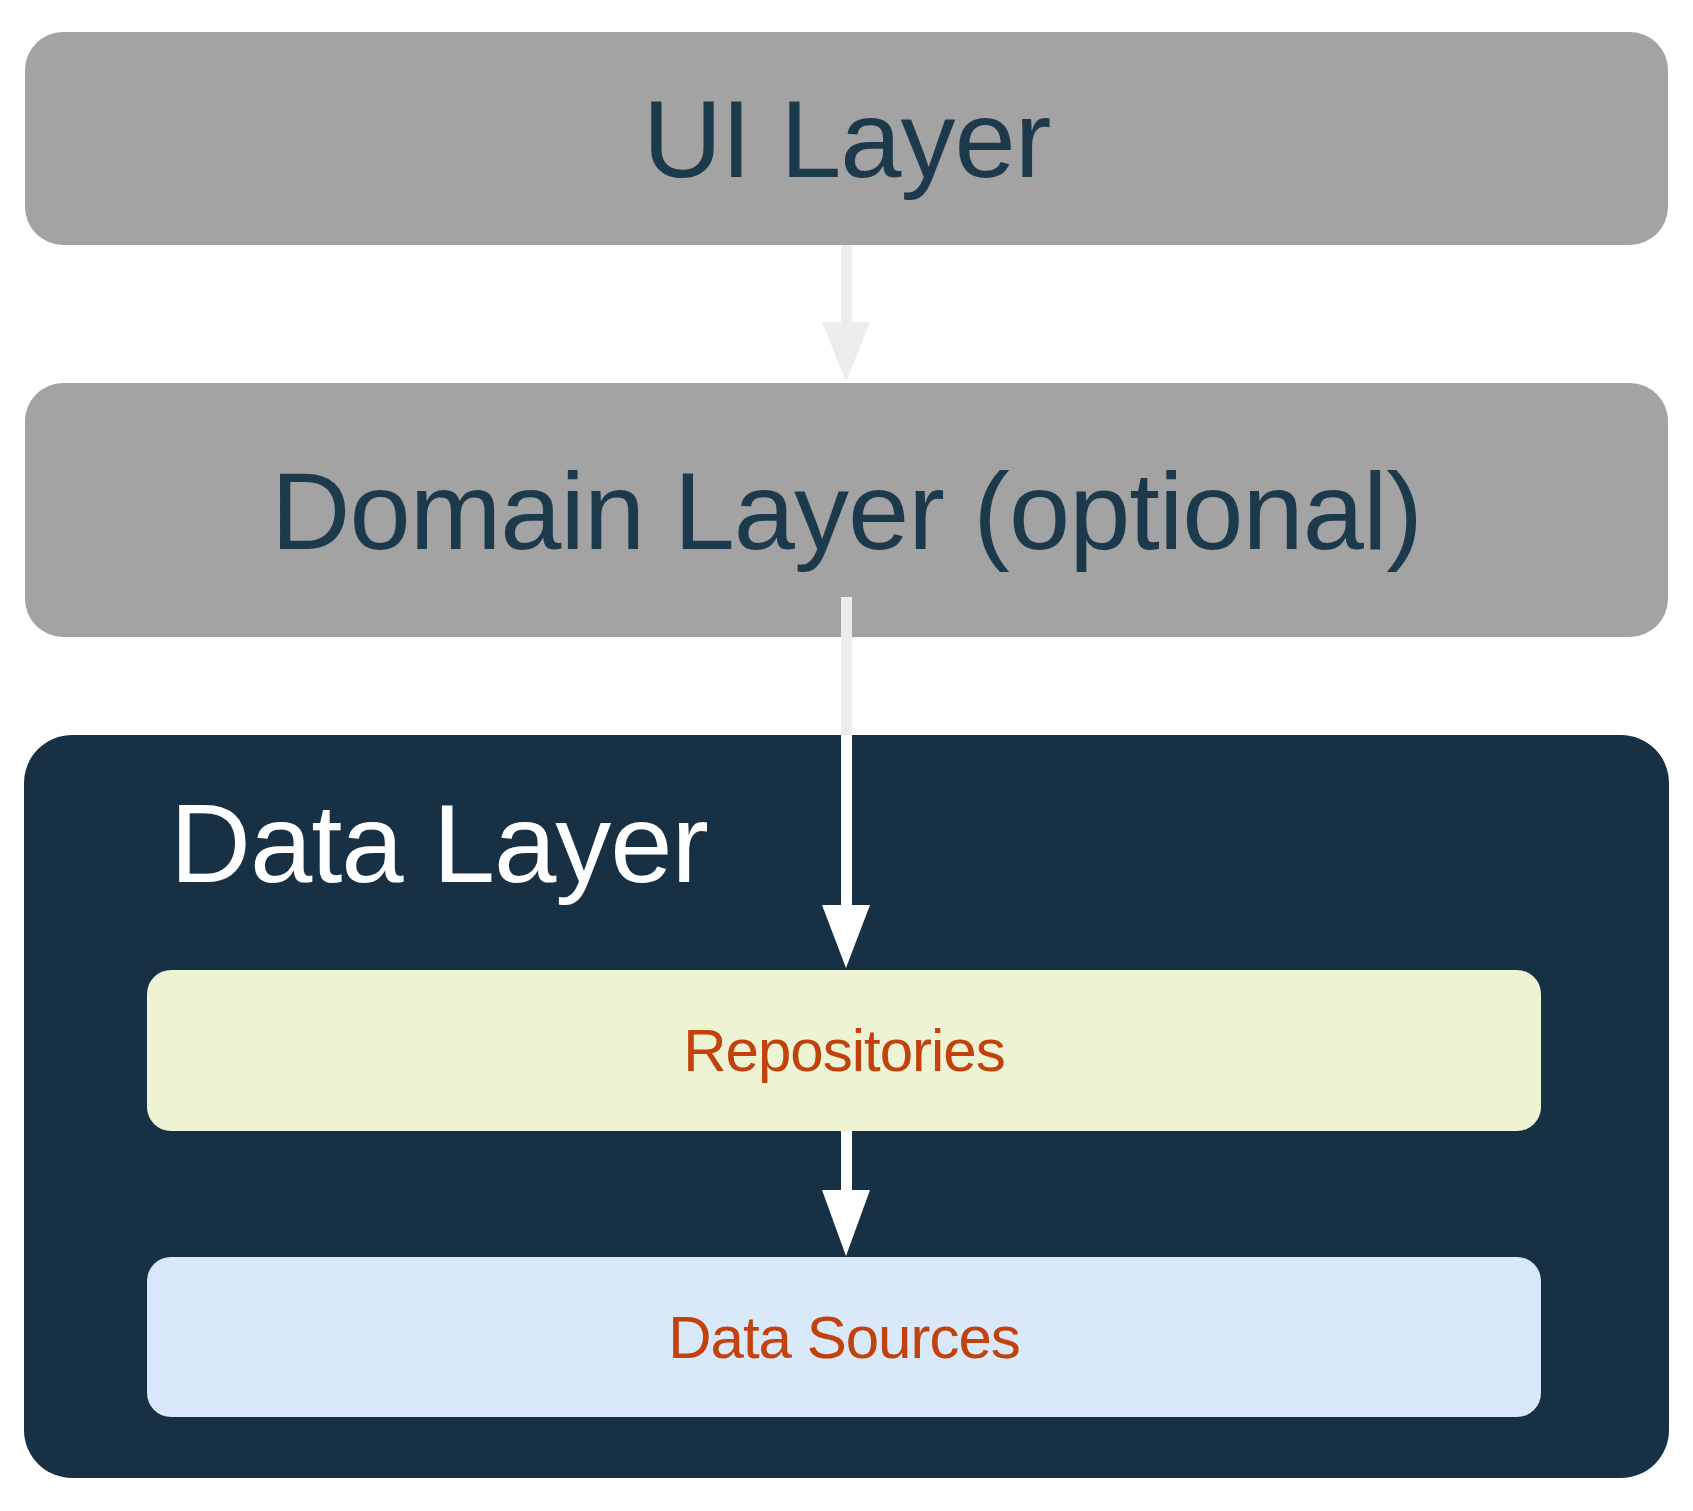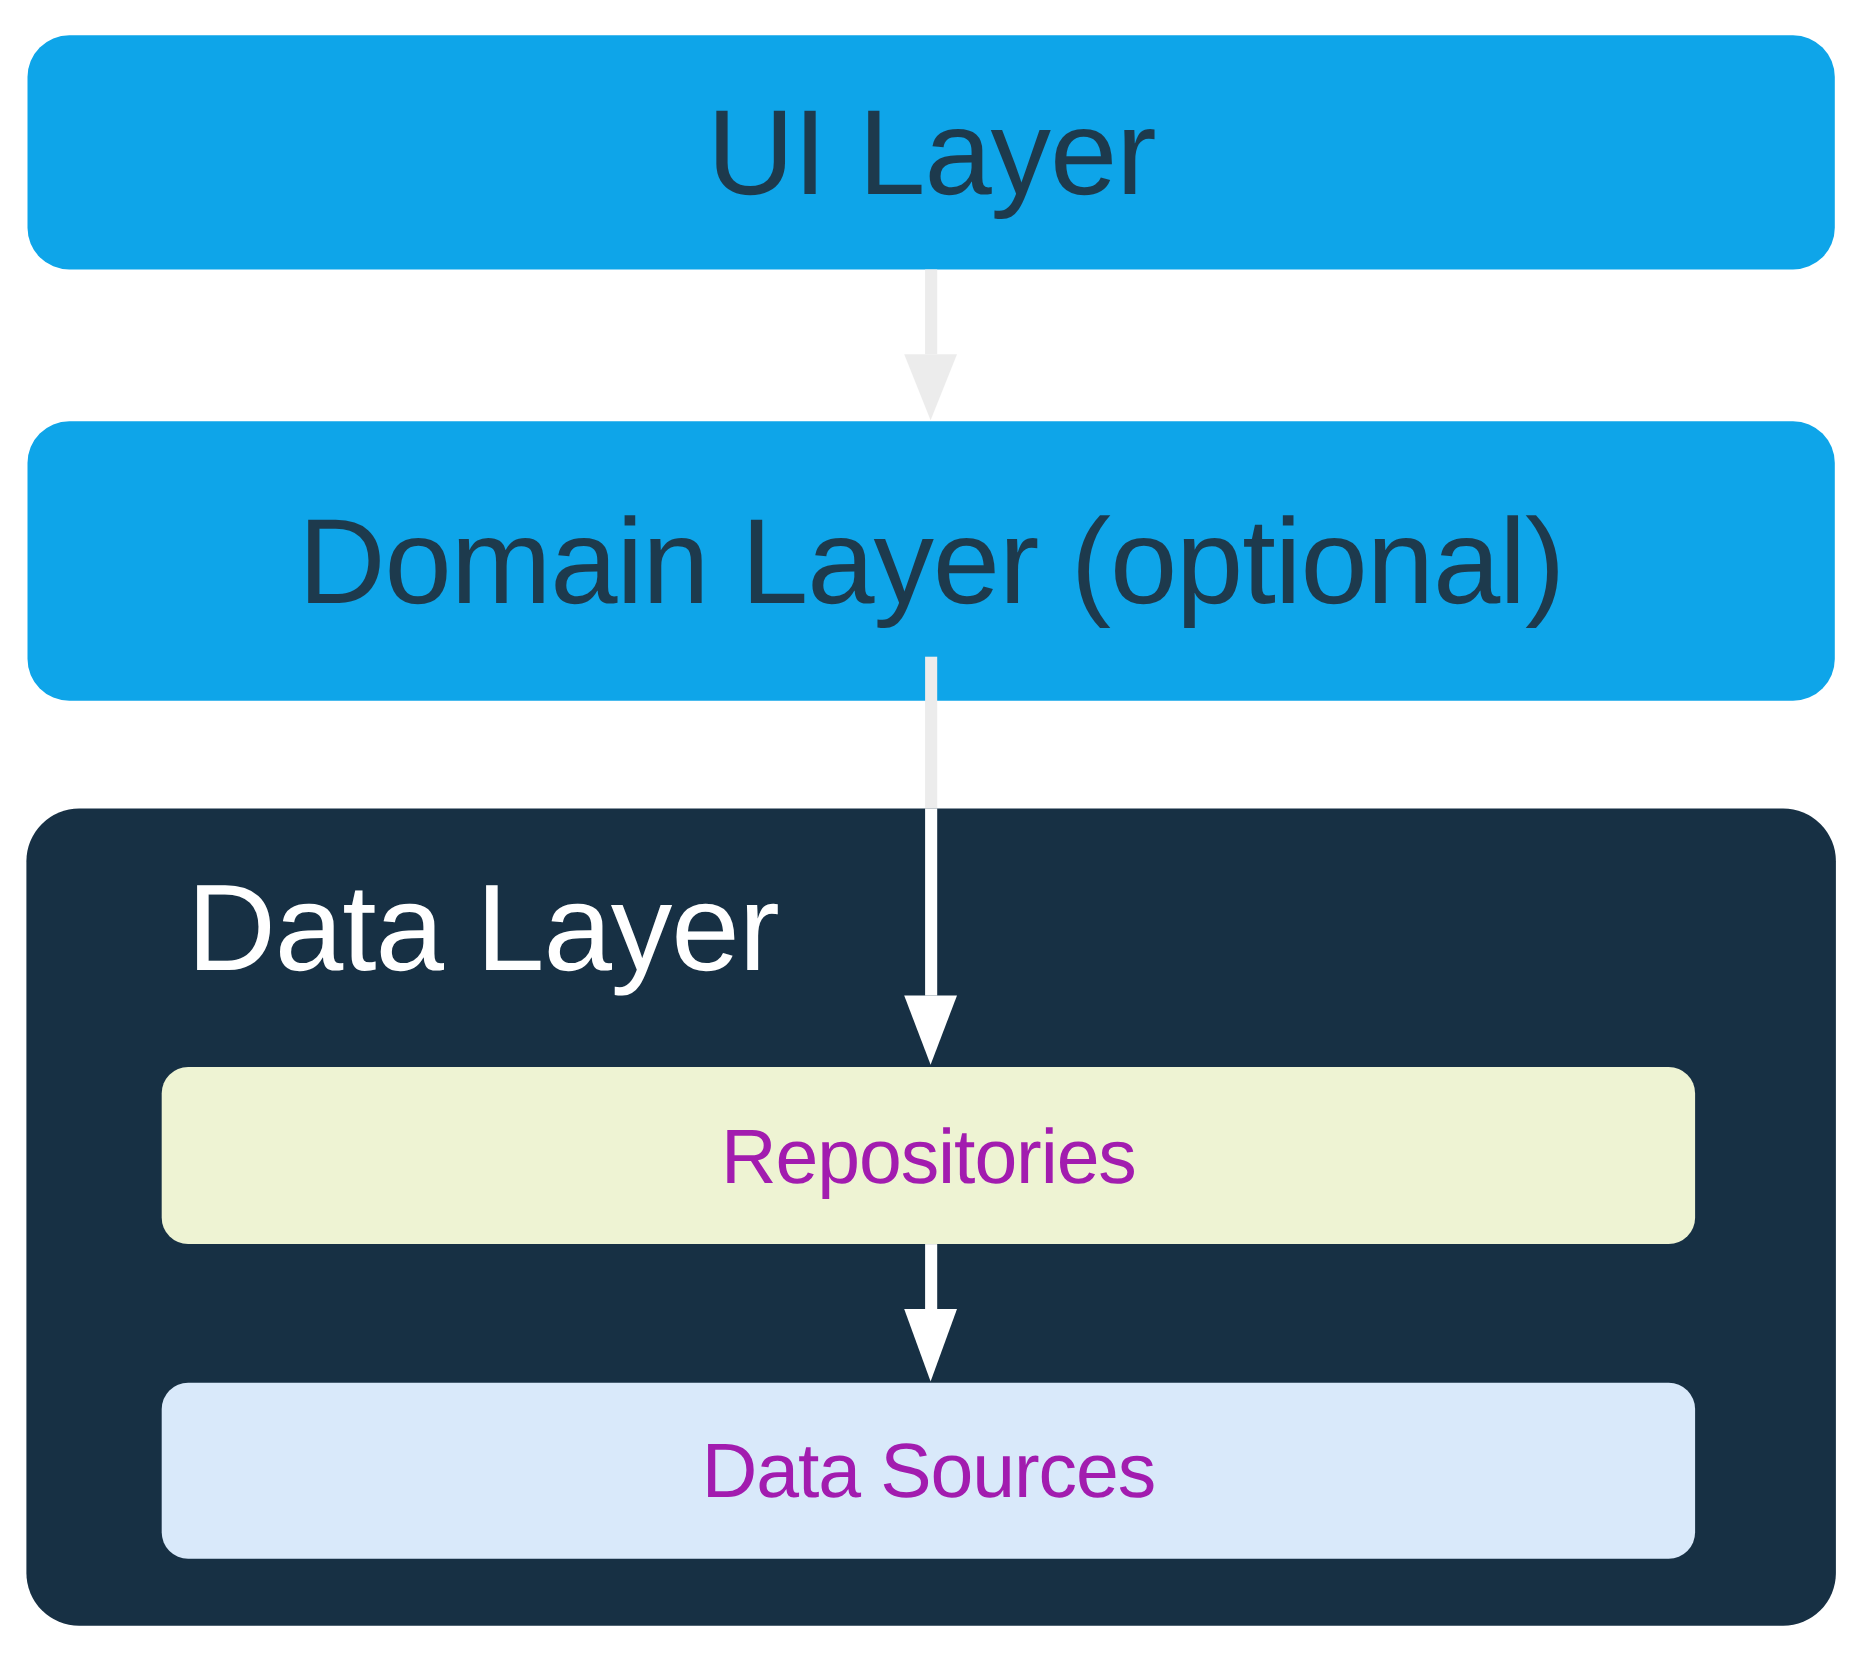--- a/index.html
+++ b/index.html
@@ -9,21 +9,21 @@
     height: 1511px;
     background: #ffffff;
     font-family: "Liberation Sans", sans-serif;
     overflow: hidden;
   }
   
   .layer-box {
     position: absolute;
     left: 25px;
     width: 1643px;
-    background: #0ea5e9;
+    background: #a3a3a3;
     border-radius: 38px;
     display: flex;
     align-items: center;
     justify-content: center;
   }
   .layer-box .label {
     color: #1D3A4D;
     font-size: 110px;
     letter-spacing: -1px;
     white-space: nowrap;
@@ -56,22 +56,22 @@
   .inner-box {
     position: absolute;
     left: 147px;
     width: 1394px;
     border-radius: 24px;
     display: flex;
     align-items: center;
     justify-content: center;
   }
   .inner-box .label {
-    color: #a21caf;
-    font-size: 70px;
+    color: #c2410c;
+    font-size: 60px;
     letter-spacing: -1px;
     white-space: nowrap;
   }
   .box-repositories { top: 970px;  height: 161px; background: #EEF3D3; }
   .box-datasources  { top: 1257px; height: 160px; background: #D9E9FA; }
 
   
   .stem {
     position: absolute;
     left: 841px;

